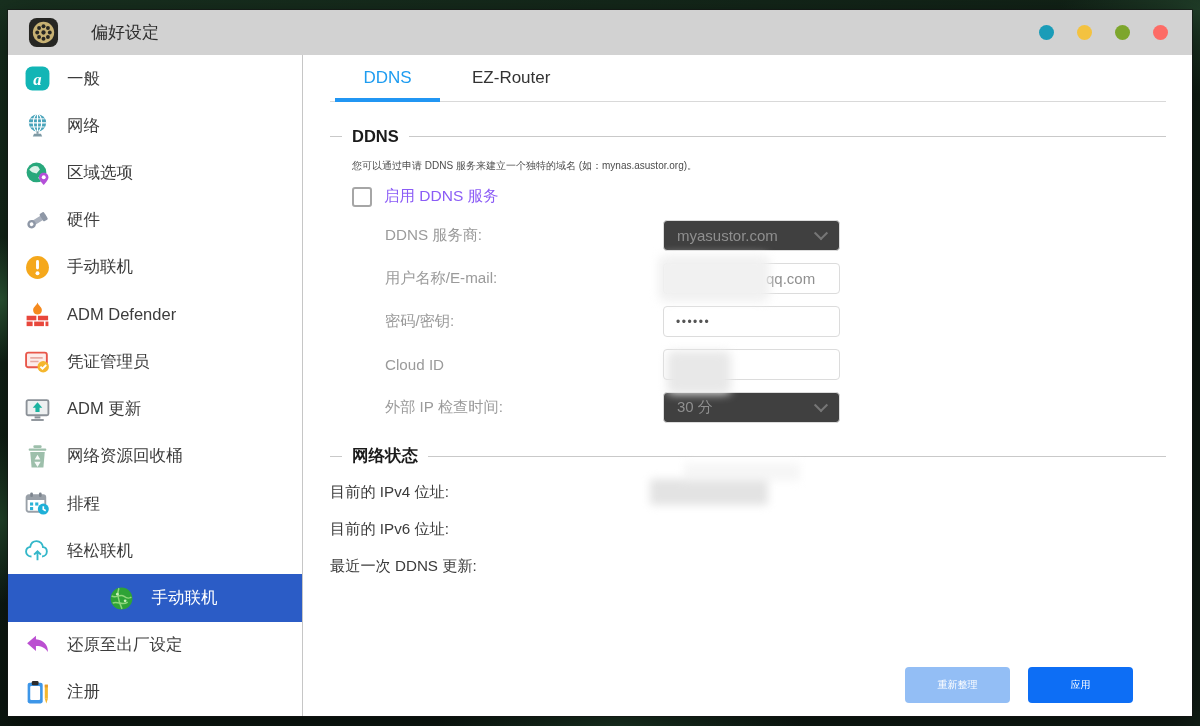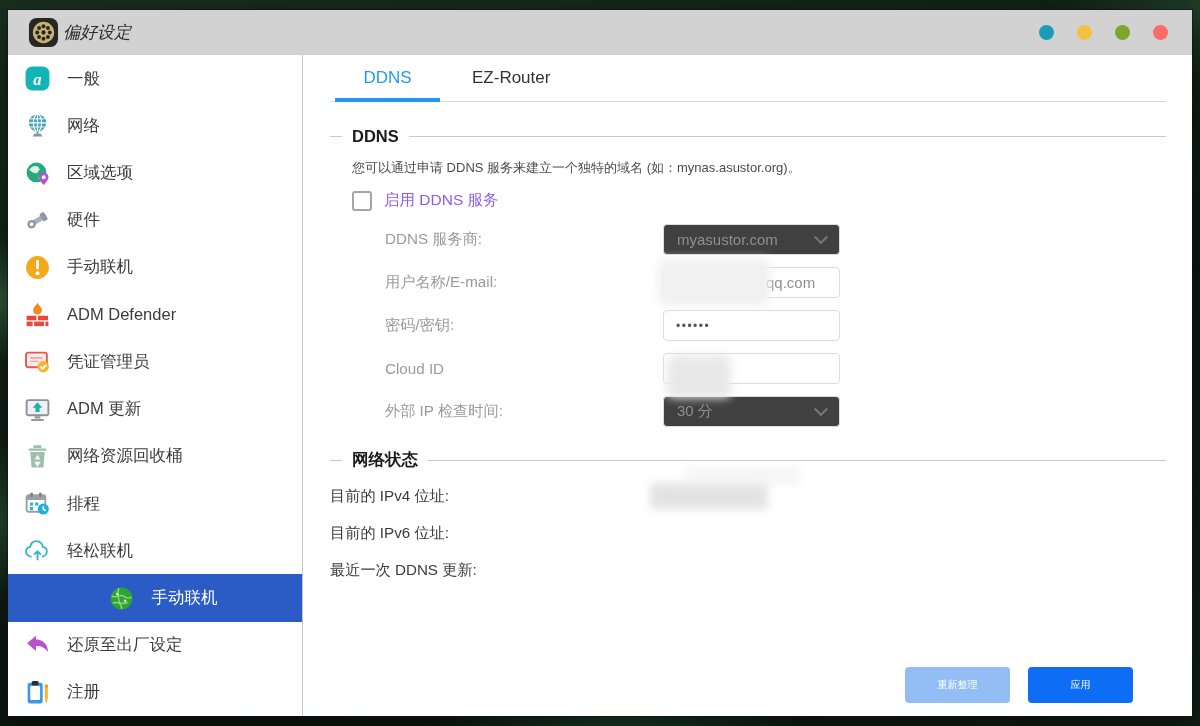--- a/index.html
+++ b/index.html
@@ -14,21 +14,21 @@
       linear-gradient(160deg, #18301f, #0c1710 60%, #111e16);
   }
   .window{
     position:absolute;left:8px;top:10px;width:1184px;height:706px;
     background:#fff;box-shadow:0 0 0 1px rgba(20,20,20,.6),0 10px 30px rgba(0,0,0,.5);
     display:flex;flex-direction:column;
   }
   
   .titlebar{flex:0 0 45px;background:#d2d2d2;display:flex;align-items:center;padding:0 0 0 14px;}
   .app-icon{width:31px;height:31px;margin-left:6px;flex:0 0 31px;}
-  .win-title{margin-left:4px;font-size:17px;color:#2e2e2e;font-style:italic;}
+  .win-title{margin-left:32px;font-size:17px;color:#2e2e2e;}
   .win-dots{margin-left:auto;display:flex;gap:23px;margin-right:24px;}
   .win-dot{width:15px;height:15px;border-radius:50%;cursor:pointer;}
   
   .body-row{flex:1;display:flex;min-height:0;}
   .sidebar{flex:0 0 294px;border-right:1px solid #c6c6c6;display:flex;flex-direction:column;background:#fff;}
   .side-item{flex:1;display:flex;align-items:center;gap:16px;padding-left:15px;font-size:16.5px;color:#3c3c3c;cursor:pointer;}
   .side-item.selected{background:#2b5cc6;color:#fff;justify-content:center;}
   .icon-box{flex:0 0 28px;width:28px;height:28px;display:flex;align-items:center;justify-content:center;}
   .icon-box svg{width:27px;height:27px;display:block;}
   
@@ -36,21 +36,21 @@
   .tabbar{flex:0 0 46px;border-bottom:1px solid #d9d9d9;display:flex;align-items:stretch;padding-left:5px;}
   .tab{position:relative;display:flex;align-items:center;justify-content:center;min-width:105px;padding:0 24px;font-size:17px;color:#333;cursor:pointer;box-sizing:border-box;}
   .tab.active{color:#1e9cf0;}
   .tab.active::after{content:"";position:absolute;left:0;right:0;bottom:-1px;height:4px;background:#2196f3;}
   .tab+.tab{margin-left:8px;}
   
   .legend{display:flex;align-items:center;margin-top:25px;}
   .legend-dash{width:12px;height:1px;background:#c9c9c9;margin-right:7px;}
   .legend-title{font-size:16.5px;font-weight:bold;color:#1b1b1b;white-space:nowrap;padding:0 3px;}
   .legend-line{flex:1;height:1px;background:#c9c9c9;margin-left:7px;}
-  .desc{margin-top:13px;padding-left:22px;font-size:13px;color:#4c4c4c;}
+  .desc{margin-top:13px;padding-left:22px;font-size:10px;color:#4c4c4c;}
   .check-row{margin-top:13px;padding-left:22px;display:flex;align-items:center;gap:12px;cursor:pointer;}
   .checkbox{width:16px;height:16px;border:2px solid #a6a6a6;border-radius:3px;background:#fff;}
   .check-label{font-size:15.5px;color:#8b5cf6;}
   .form-row{display:flex;align-items:center;margin-top:12px;height:31px;}
   .form-row.first{margin-top:13px;}
   .form-label{flex:0 0 333px;box-sizing:border-box;padding-left:55px;font-size:15.2px;color:#9b9b9b;}
   .select-box{width:177px;height:31px;box-sizing:border-box;background:#404040;border:1px solid #dcdcdc;border-radius:4px;display:flex;align-items:center;padding:0 13px;font-size:15px;color:#8f8f8f;cursor:pointer;}
   .chevron{margin-left:auto;width:8px;height:8px;border-right:2px solid #767676;border-bottom:2px solid #767676;transform:rotate(45deg) translate(-2px,-2px);}
   .text-input{width:177px;height:31px;box-sizing:border-box;background:#fff;border:1px solid #dcdcdc;border-radius:4px;display:flex;align-items:center;padding:0 12px;font-size:15px;color:#8f8f8f;position:relative;}
   .pw-dots{font-size:12px;letter-spacing:1.5px;color:#555;}

